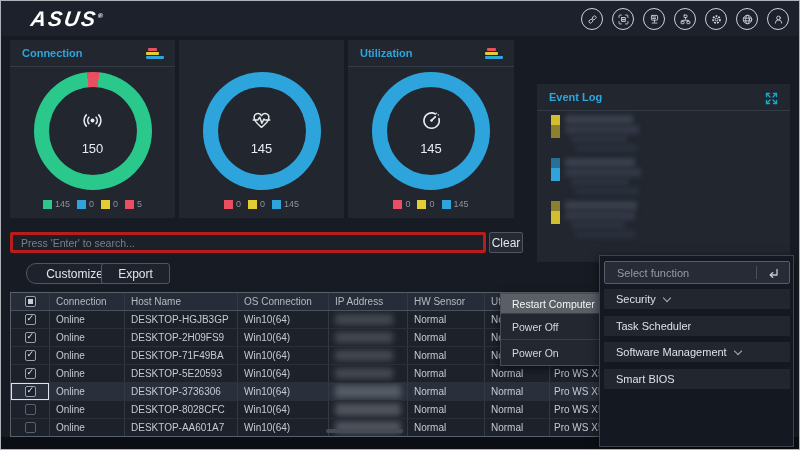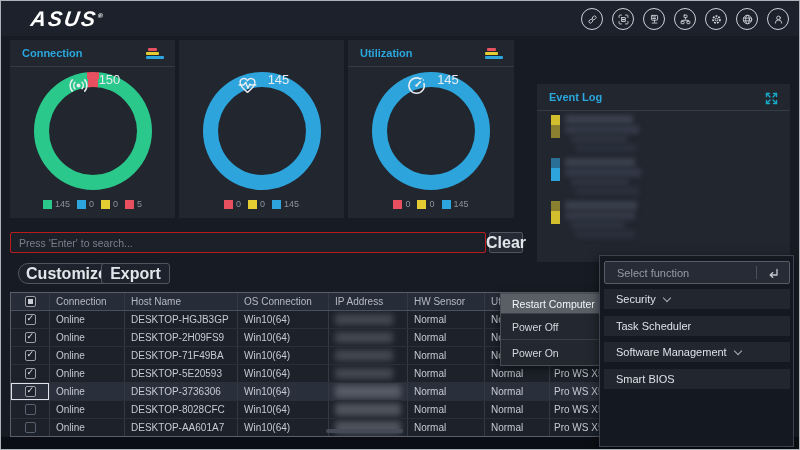--- a/index.html
+++ b/index.html
@@ -21,21 +21,21 @@
   .panel{position:absolute;top:40px;height:178px;background:#21262f;}
   .p-head{position:absolute;left:0;right:0;top:0;height:26px;border-bottom:1px solid #333b47;}
   .p-title{position:absolute;left:12px;top:7px;font-size:11px;font-weight:bold;color:#2ba7de;}
   .bars-icon{position:absolute;right:11px;top:8px;width:18px;}
   .bars-icon div{height:3px;margin-bottom:1px;border-radius:1px;}
   .bars-icon .b0{width:9px;margin-left:2px;}
   .bars-icon .b1{width:13px;}
   .bars-icon .b2{width:18px;}
   .donut{position:absolute;left:50%;top:32px;transform:translateX(-50%);width:118px;height:118px;border-radius:50%;}
   .donut-hole{position:absolute;inset:15px;border-radius:50%;background:#21262f;}
-  .donut-center{position:absolute;inset:0;display:flex;flex-direction:row;justify-content:center;gap:7px;}
+  .donut-center{position:absolute;inset:0;display:flex;flex-direction:column;align-items:center;justify-content:center;gap:7px;}
   .donut-center svg{width:27px;height:27px;}
   .donut-val{font-size:13px;color:#e8ebf0;}
   .legend{position:absolute;left:0;right:0;bottom:9px;display:flex;justify-content:center;gap:7px;}
   .lg-item{display:flex;align-items:center;gap:3px;}
   .lg-sq{width:9px;height:9px;display:inline-block;}
   .lg-val{font-size:9px;color:#8d939e;}
 
   
   .expand-icon{position:absolute;right:12px;top:7px;width:13px;height:13px;}
   .log-body{position:absolute;left:14px;top:31px;right:14px;}
@@ -45,27 +45,27 @@
   .log-bar div:first-child{height:10px;}
   .log-bar div:last-child{height:13px;}
   .log-lines{padding-top:0;}
   .log-line{height:9px;margin-bottom:1px;background:#3a414d;filter:blur(2.5px);border-radius:1px;}
   .log-line.l1{background:#333947;}
   .log-line.l2{margin-left:6px;background:#2e3440;height:8px;}
   .log-line.l3{margin-left:10px;background:#2a303c;height:8px;}
 
   
   .search-input{position:absolute;left:10px;top:232px;width:476px;height:21px;box-sizing:border-box;
-     background:#1b2029;border:1px solid #b91c1c;border-radius:2px;color:#c6cad2;font-size:10.5px;
+     background:#1b2029;border:3px solid #b91c1c;border-radius:2px;color:#c6cad2;font-size:10.5px;
      padding:0 8px;font-family:"Liberation Sans",sans-serif;outline:none;}
   .search-input::placeholder{color:#78808c;}
   .btn{position:absolute;height:21px;box-sizing:border-box;background:#1d222c;border:1px solid #50565f;
-       border-radius:3px;color:#e2e5ea;font-size:16px;display:flex;align-items:center;justify-content:center;font-weight:bold;}
+       border-radius:3px;color:#e2e5ea;font-size:12px;display:flex;align-items:center;justify-content:center;}
   .btn-clear{left:489px;top:232px;width:34px;border-radius:2px;background:#252a34;}
-  .btn-customize{left:18px;top:263px;width:97px;border-radius:10px;}
+  .btn-customize{left:26px;top:263px;width:97px;border-radius:10px;}
   .btn-export{left:101px;top:263px;width:69px;}
 
   
   .table{position:absolute;left:10px;top:292px;width:640px;border:1px solid #59606c;box-sizing:content-box;background:#1c212a;}
   .t-row{display:flex;height:17px;border-bottom:1px solid #2a2f39;background:#1c212a;}
   .t-row:last-child{border-bottom:1px solid #59606c;}
   .t-row.t-head{background:#272d38;border-bottom:1px solid #4a515e;}
   .t-row.sel{background:#2a303b;}
   .t-cell{box-sizing:border-box;border-right:1px solid #343a45;font-size:10px;color:#c5cad3;
           padding-left:6px;display:flex;align-items:center;overflow:hidden;white-space:nowrap;}

